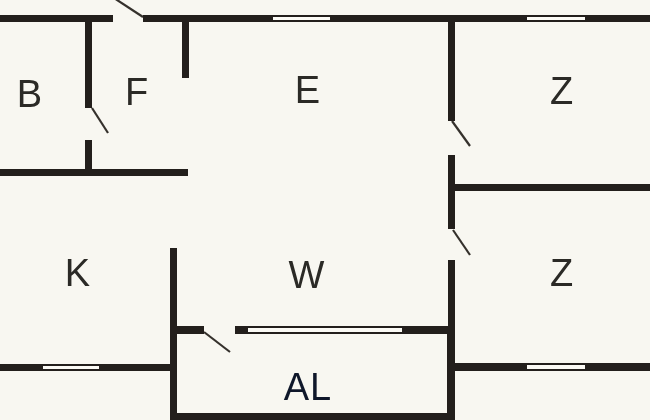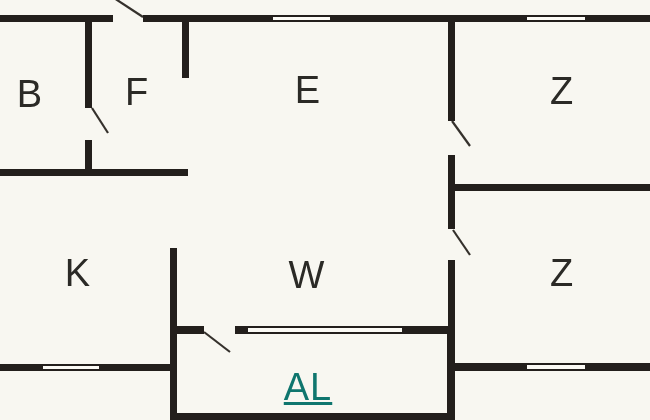--- a/index.html
+++ b/index.html
@@ -80,14 +80,14 @@
     <div class="window-symbol" style="left: 43px; top: 364px; width: 56px; height: 7px; border-color: rgb(35, 31, 28);"></div>
     <div class="window-symbol" style="left: 248px; top: 326px; width: 154px; height: 8px; border-color: rgb(35, 31, 28);"></div>
     <div class="window-symbol" style="left: 527px; top: 363px; width: 58px; height: 8px; border-color: rgb(35, 31, 28);"></div>
     <span class="room-label" style="left: 30px; top: 94px; color: rgb(43, 42, 38);">B</span>
     <span class="room-label" style="left: 137px; top: 92px; color: rgb(43, 42, 38);">F</span>
     <span class="room-label" style="left: 308px; top: 90px; color: rgb(43, 42, 38);">E</span>
     <span class="room-label" style="left: 562px; top: 91px; color: rgb(43, 42, 38);">Z</span>
     <span class="room-label" style="left: 78px; top: 273px; color: rgb(43, 42, 38);">K</span>
     <span class="room-label" style="left: 307px; top: 275px; color: rgb(43, 42, 38);">W</span>
     <span class="room-label" style="left: 562px; top: 273px; color: rgb(43, 42, 38);">Z</span>
-    <span class="room-label" style="left: 308px; top: 387px; color: #0f766e; text-decoration: underline;">AL</span>
+    <span class="room-label" style="left: 308px; top: 387px; color: #0f172a;">AL</span>
   </div>
 
 </body></html>

